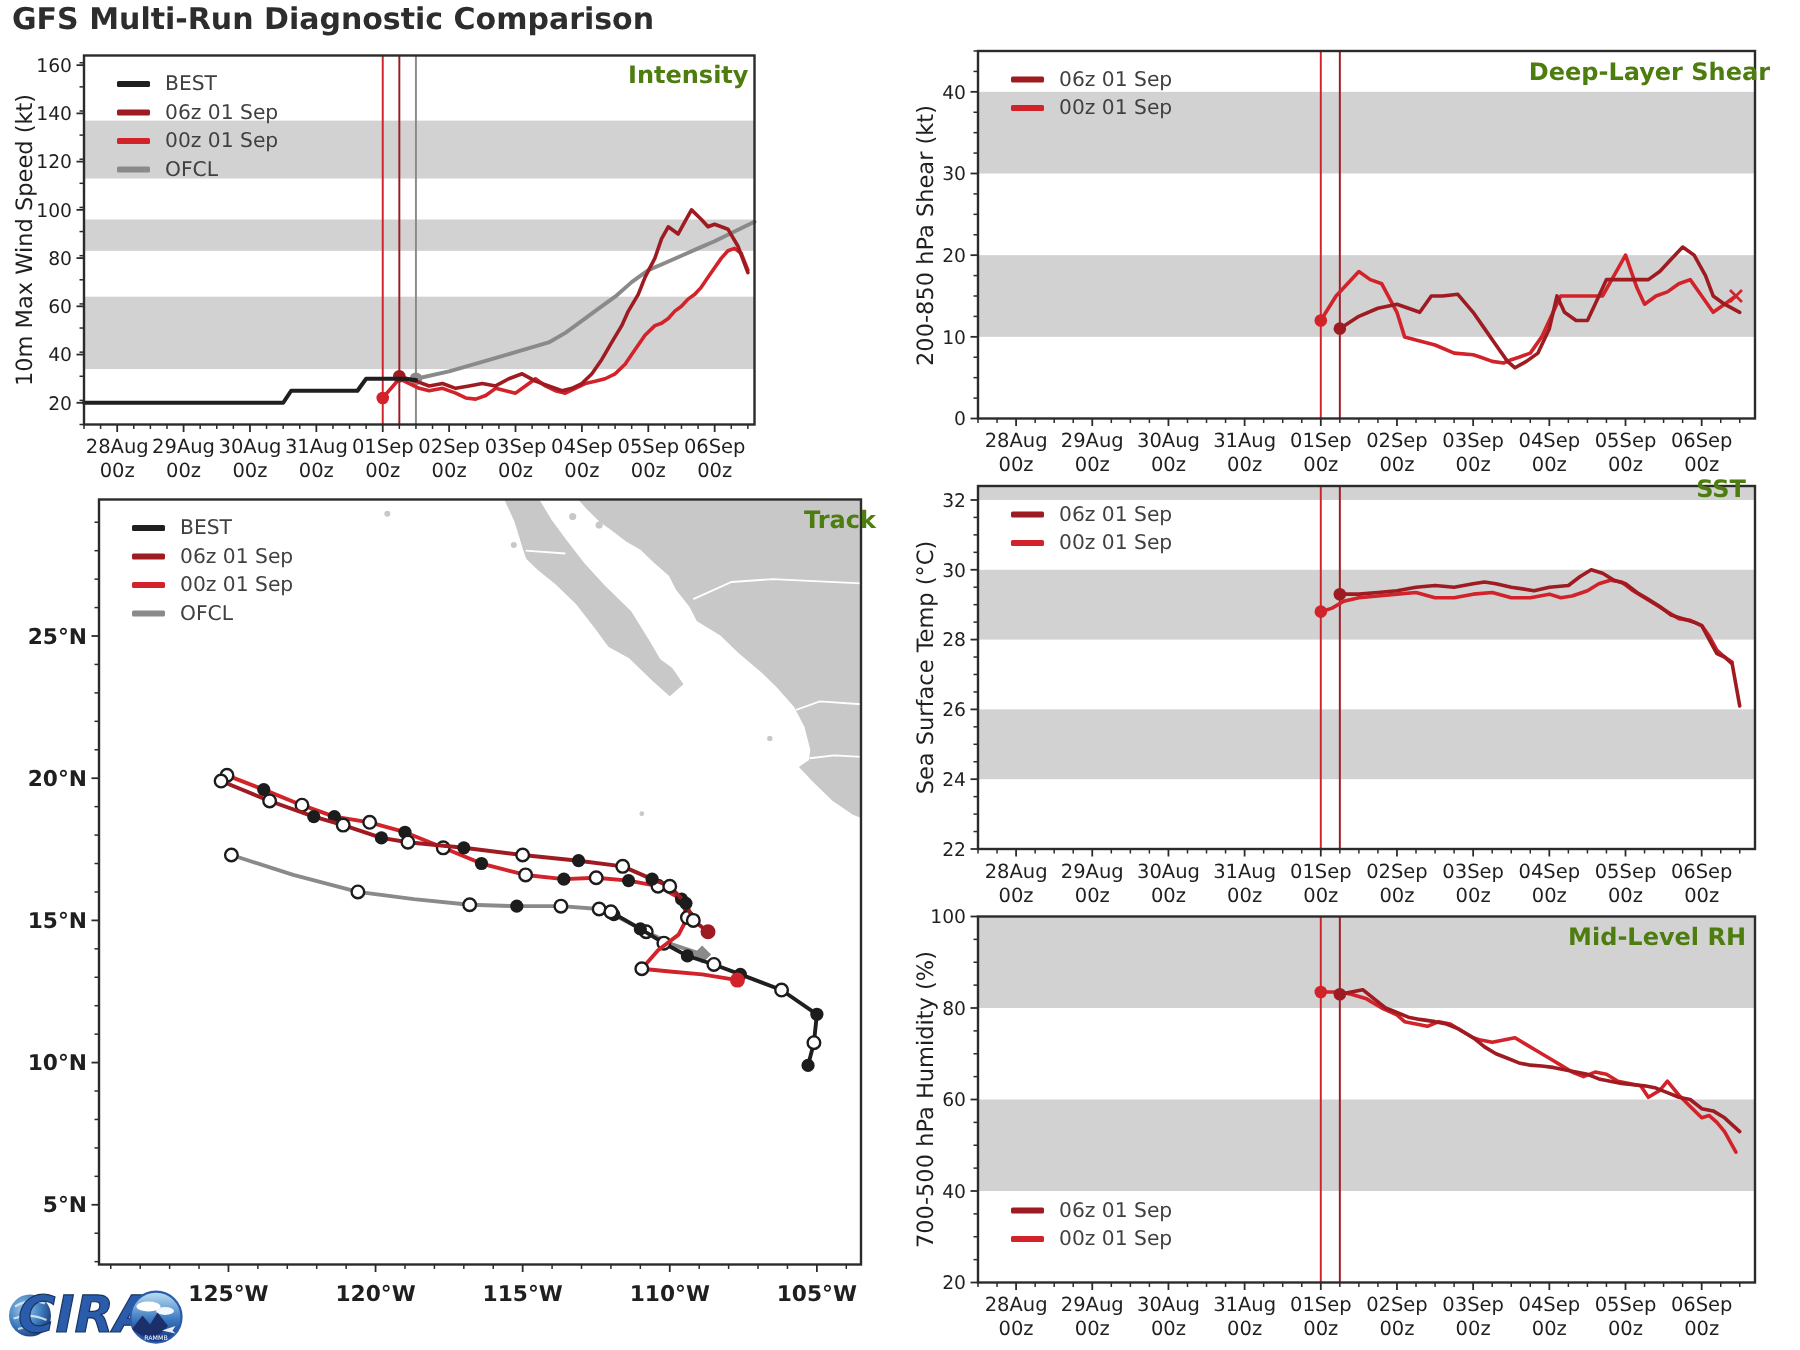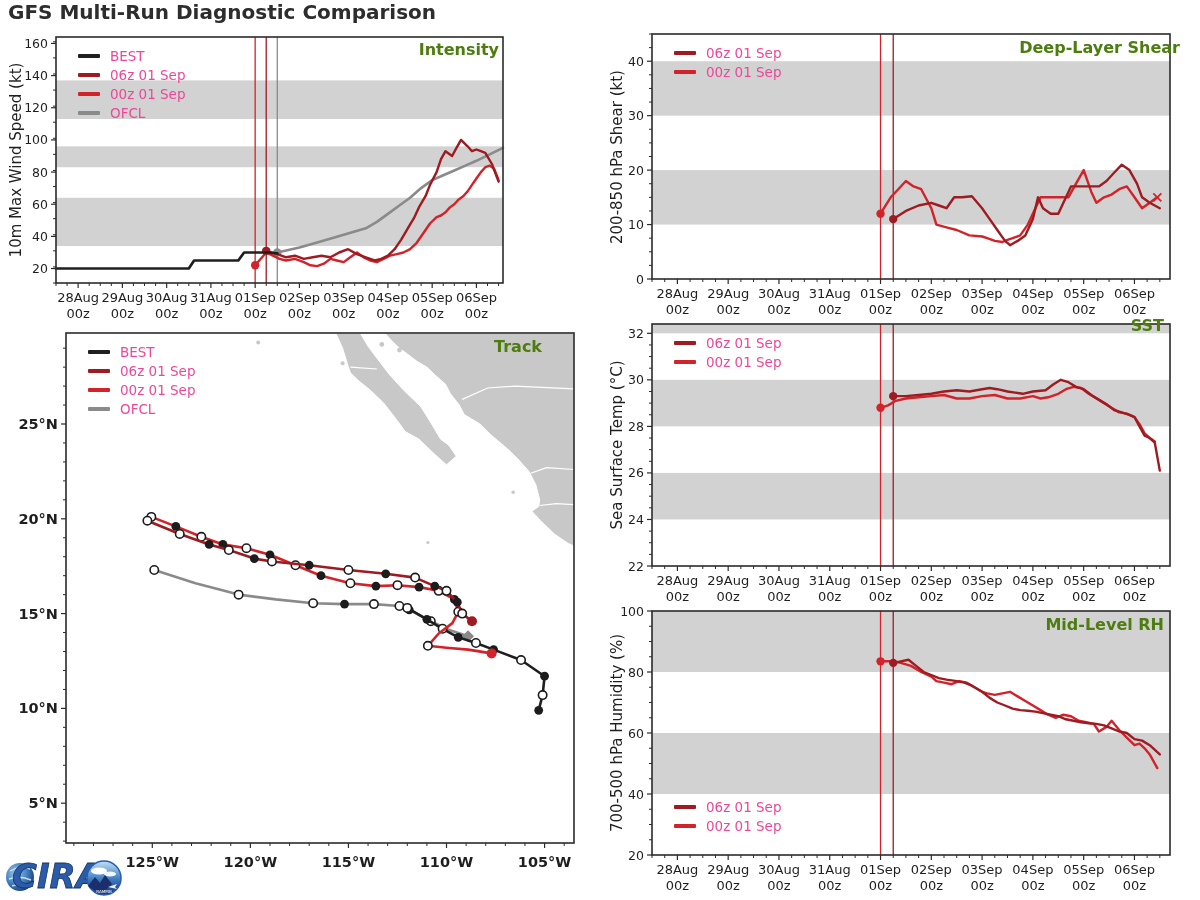--- a/index.html
+++ b/index.html
@@ -5,21 +5,21 @@
   html,body{margin:0;padding:0;background:#fff;}
   #canvas{position:relative;width:1200px;height:900px;background:#fff;overflow:hidden;
           font-family:"DejaVu Sans","Liberation Sans",sans-serif;color:#1f1f1f;}
   .htitle{position:absolute;font-size:20px;font-weight:bold;color:#2d2d2d;white-space:nowrap;}
   .ptitle{position:absolute;font-size:16px;font-weight:bold;color:#4d7c0f;white-space:nowrap;}
   .ylab{position:absolute;width:300px;text-align:center;font-size:15px;color:#1f1f1f;
         transform:rotate(-90deg);white-space:nowrap;}
   .legend{position:absolute;}
   .lrow{display:flex;align-items:center;height:19px;}
   .sw{display:inline-block;width:22px;height:4px;border-radius:1px;margin-right:10px;flex:0 0 22px;}
-  .ltxt{font-size:13.5px;color:#ec4899;white-space:nowrap;}
+  .ltxt{font-size:13.5px;color:#404040;white-space:nowrap;}
   #chart-svg{position:absolute;left:0;top:0;}
   #cira{position:absolute;left:4px;top:845px;width:120px;height:55px;}
 </style>
 </head>
 <body>
 
 <div id="canvas">
 
   <div class="htitle" style="left:8px;top:0">GFS Multi-Run Diagnostic Comparison</div>
 
@@ -561,21 +561,21 @@
         <line x1="63" x2="66" y1="461.9219330855019" y2="461.9219330855019" stroke="#2b2b2b" stroke-width="1"></line>
         <line x1="63" x2="66" y1="442.96282527881044" y2="442.96282527881044" stroke="#2b2b2b" stroke-width="1"></line>
         <line x1="63" x2="66" y1="405.0446096654275" y2="405.0446096654275" stroke="#2b2b2b" stroke-width="1"></line>
         <line x1="63" x2="66" y1="386.08550185873605" y2="386.08550185873605" stroke="#2b2b2b" stroke-width="1"></line>
         <line x1="63" x2="66" y1="367.1263940520446" y2="367.1263940520446" stroke="#2b2b2b" stroke-width="1"></line>
         <line x1="63" x2="66" y1="348.1672862453531" y2="348.1672862453531" stroke="#2b2b2b" stroke-width="1"></line>
       </g>
     </svg>
 
   <div class="ptitle" style="right:701px;top:40px">Intensity</div>
-  <div class="ptitle" style="right:658px;top:337px">Track</div>
+  <div class="ptitle" style="right:616px;top:337px">Track</div>
   <div class="ptitle" style="right:20px;top:38px">Deep-Layer Shear</div>
   <div class="ptitle" style="right:36px;top:316px">SST</div>
   <div class="ptitle" style="right:36px;top:615px">Mid-Level RH</div>
 
   <div class="ylab" style="left:-134px;top:151px">10m Max Wind Speed (kt)</div>
   <div class="ylab" style="left:467px;top:148px">200-850 hPa Shear (kt)</div>
   <div class="ylab" style="left:467px;top:436px">Sea Surface Temp (°C)</div>
   <div class="ylab" style="left:467px;top:724px">700-500 hPa Humidity (%)</div>
 
   <div class="legend" style="left:78px;top:46px">

